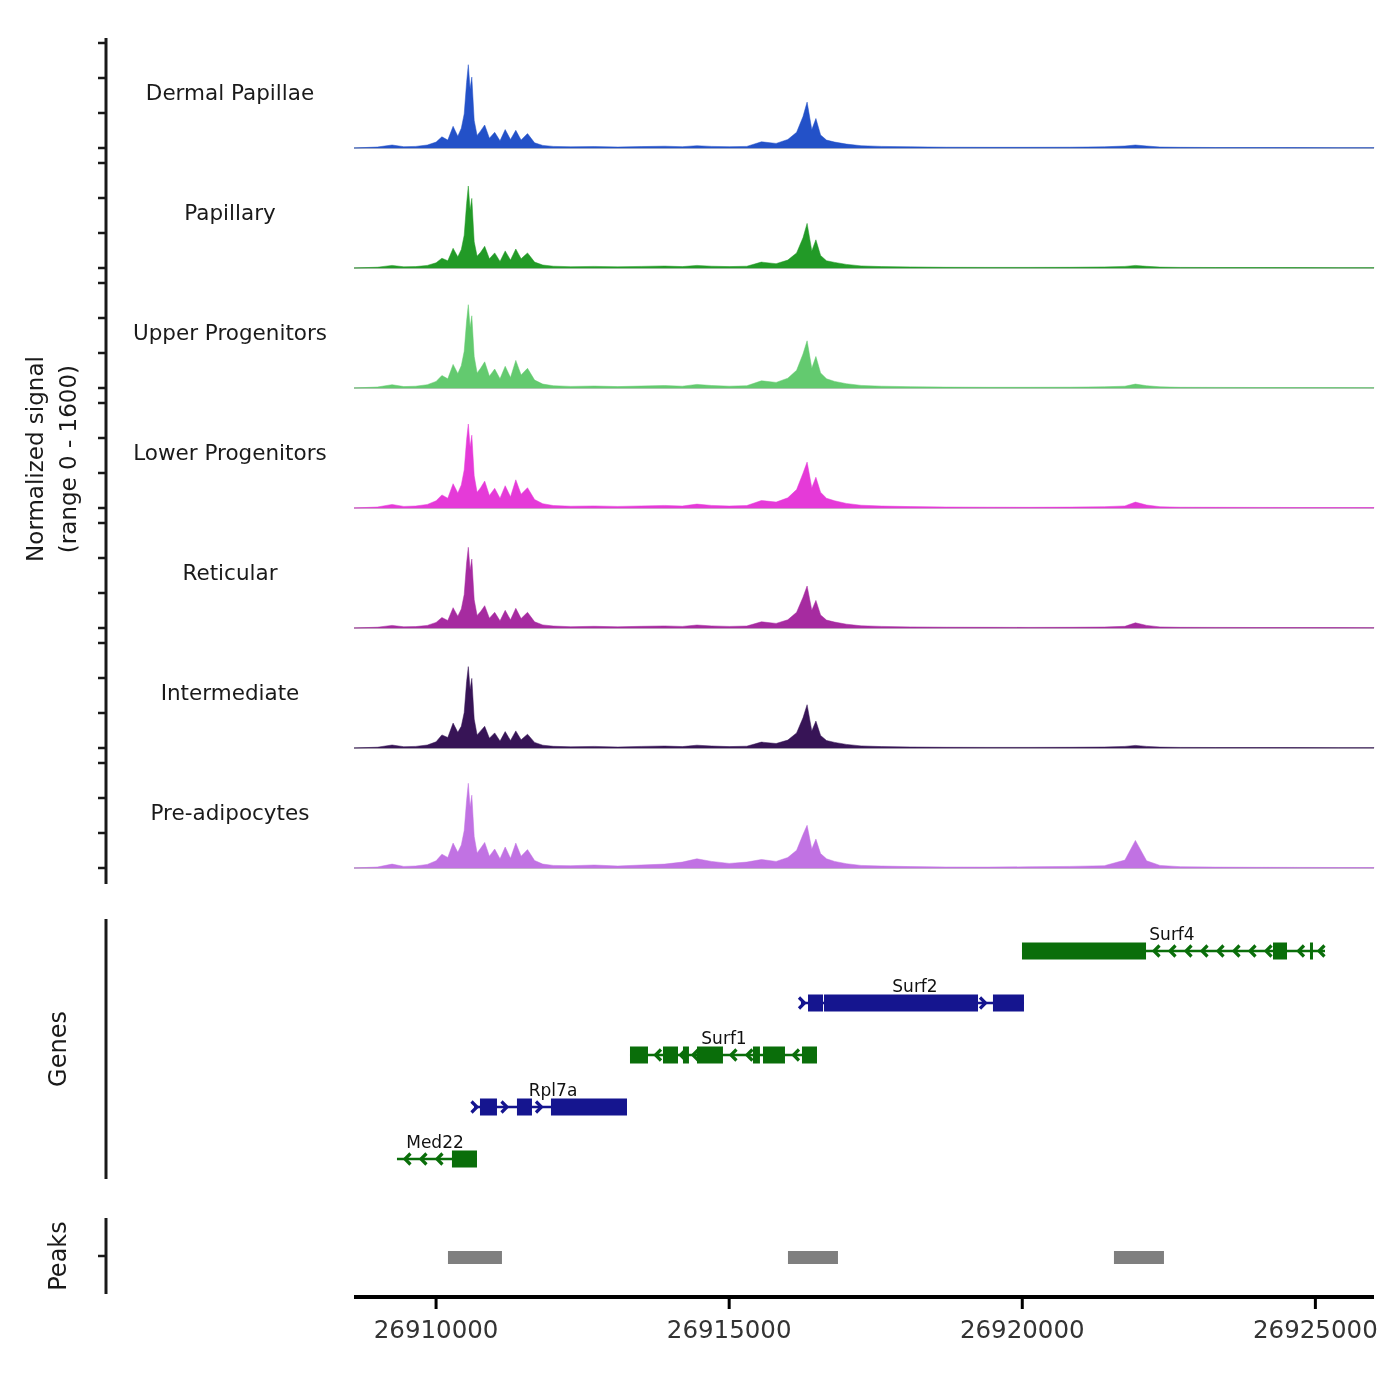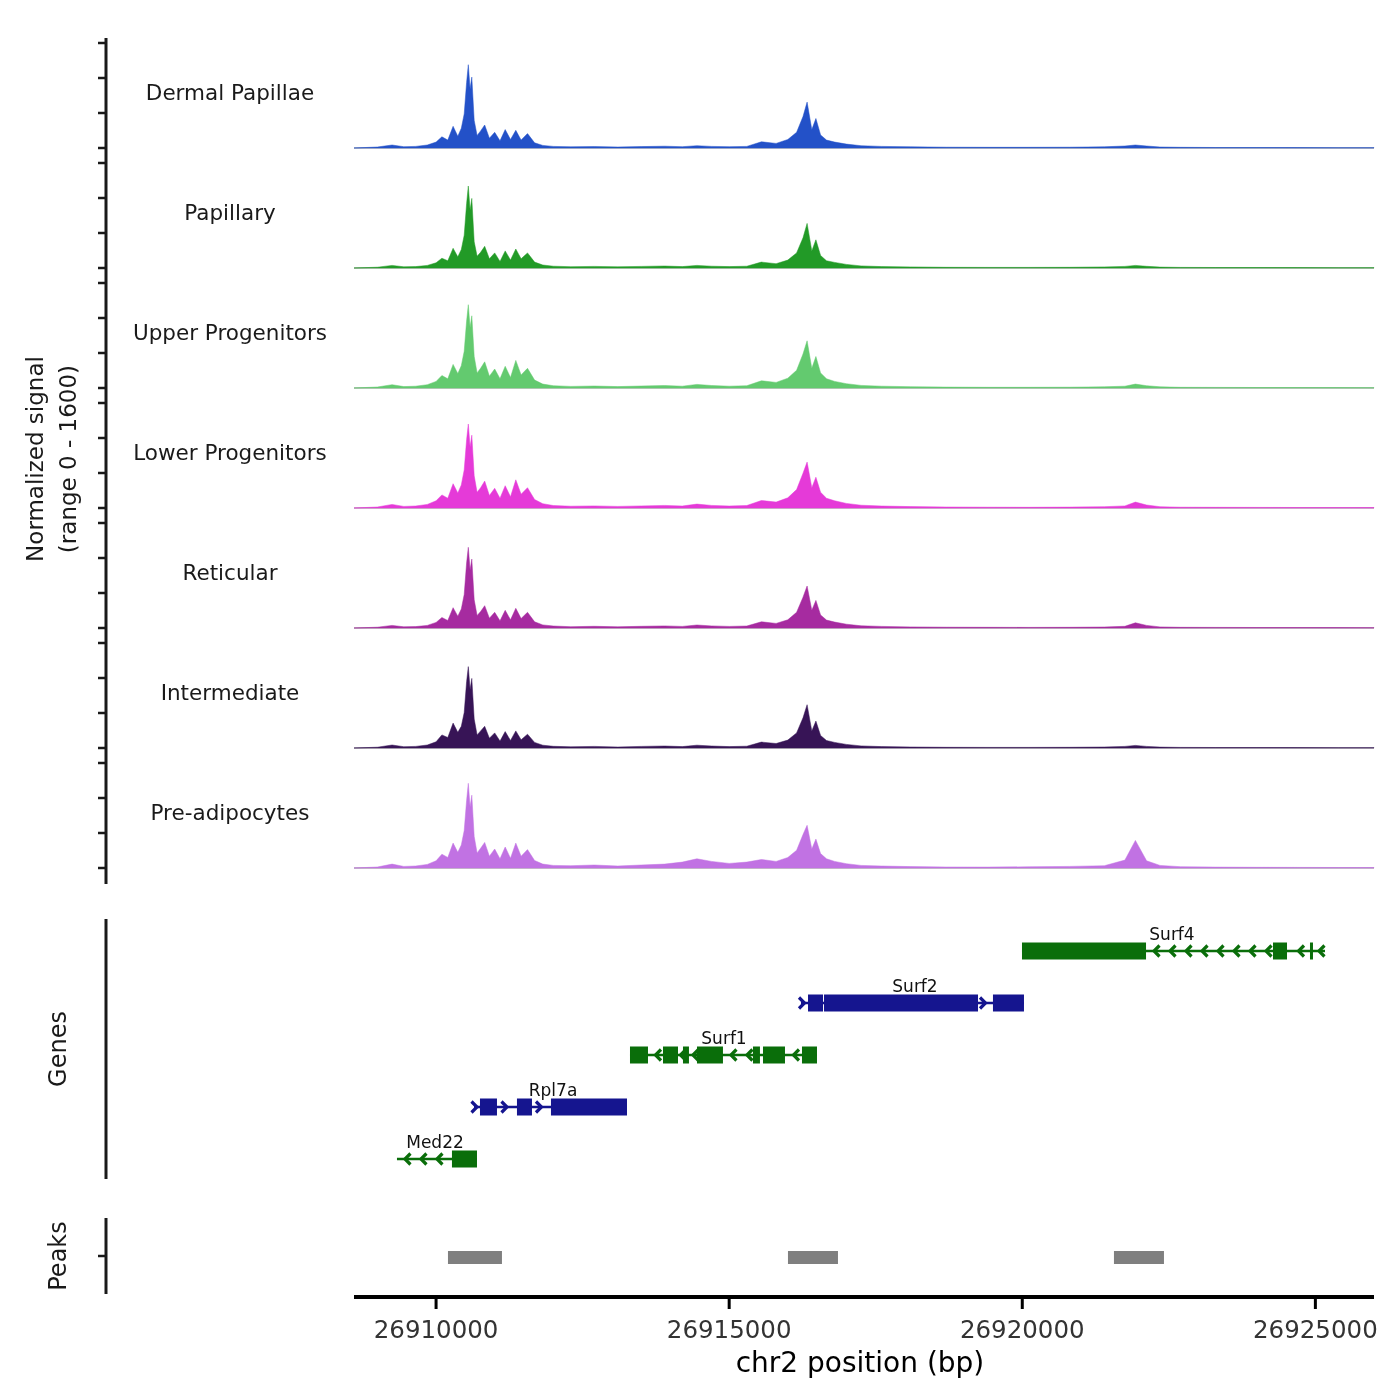--- a/index.html
+++ b/index.html
@@ -27,21 +27,20 @@
 
   <div id="y-axis-label" class="rotated">
     <div>Normalized signal</div>
     <div>(range 0 - 1600)</div>
   </div>
 
   <div id="genes-label" class="rotated">Genes</div>
 
   <div id="peaks-label" class="rotated">Peaks</div>
 
-  <div id="x-axis-title">chr2 position (bp)</div>
 
   <svg id="plot" width="1400" height="1400" viewBox="0 0 1400 1400">
       <line x1="354" y1="148" x2="1374" y2="148" stroke="#8c8c8c" stroke-width="1.2"></line>
       <polygon points="354,148 354.0,148.0 377.4,147.0 392.1,145.0 403.8,146.7 415.6,146.4 427.3,145.0 436.1,142.1 441.9,136.8 447.8,140.1 453.1,126.3 457.8,136.2 461.3,128.3 464.2,113.9 466.6,82.4 468.3,64.7 470.1,88.9 471.8,77.1 474.2,120.4 477.1,135.5 480.6,130.9 484.7,125.0 489.4,138.2 494.7,132.3 500.0,140.8 505.2,129.6 510.5,139.5 515.8,130.3 521.1,140.1 527.5,133.6 534.6,142.8 542.8,145.4 553.3,146.4 570.9,146.8 594.3,146.6 617.8,147.0 641.2,146.6 664.7,146.2 682.3,146.7 696.9,145.7 711.6,146.4 729.2,146.7 746.8,146.4 761.4,141.8 776.1,143.4 787.8,139.5 796.6,132.3 803.0,116.5 807.1,102.1 811.8,129.6 815.9,118.5 820.6,134.9 826.5,140.1 834.7,142.1 846.4,144.1 861.1,145.7 881.6,146.4 910.9,146.8 946.1,147.2 987.1,147.3 1028.1,147.3 1069.2,147.2 1104.3,146.8 1124.9,146.0 1135.4,145.0 1146.6,146.0 1160.0,147.0 1180.6,147.3 1215.7,147.5 1256.8,147.5 1297.8,147.6 1338.8,147.7 1374.0,147.7 1374,148" fill="#2351c8" stroke="#2351c8" stroke-width="0.5"></polygon>
       <text x="230" y="100" text-anchor="middle" font-size="21.5" fill="#1a1a1a">Dermal Papillae</text>
       <line x1="354" y1="268" x2="1374" y2="268" stroke="#8c8c8c" stroke-width="1.2"></line>
       <polygon points="354,268 354.0,268.0 377.4,267.2 392.1,265.4 403.8,266.8 415.6,266.6 427.3,265.4 436.1,262.8 441.9,258.2 447.8,260.8 453.1,248.3 457.8,256.8 461.3,249.6 464.2,235.2 466.6,203.7 468.3,186.0 470.1,210.3 471.8,198.4 474.2,241.8 477.1,256.2 480.6,252.3 484.7,246.3 489.4,258.8 494.7,252.9 500.0,261.4 505.2,250.9 510.5,260.1 515.8,249.0 521.1,258.8 527.5,252.9 534.6,262.1 542.8,265.0 553.3,266.2 570.9,266.7 594.3,266.4 617.8,266.8 641.2,266.4 664.7,266.0 682.3,266.6 696.9,265.4 711.6,266.2 729.2,266.6 746.8,266.2 761.4,262.1 776.1,263.7 787.8,260.1 796.6,252.9 803.0,237.8 807.1,223.4 811.8,250.9 815.9,239.8 820.6,255.5 826.5,260.8 834.7,262.4 846.4,264.4 861.1,265.9 881.6,266.6 910.9,266.9 946.1,267.3 987.1,267.4 1028.1,267.4 1069.2,267.3 1104.3,266.9 1124.9,266.4 1135.4,265.4 1146.6,266.3 1160.0,267.1 1180.6,267.4 1215.7,267.5 1256.8,267.5 1297.8,267.6 1338.8,267.7 1374.0,267.7 1374,268" fill="#229a27" stroke="#229a27" stroke-width="0.5"></polygon>
       <text x="230" y="220" text-anchor="middle" font-size="21.5" fill="#1a1a1a">Papillary</text>
       <line x1="354" y1="388" x2="1374" y2="388" stroke="#8c8c8c" stroke-width="1.2"></line>
       <polygon points="354,388 354.0,388.0 377.4,387.0 392.1,384.7 403.8,386.6 415.6,386.2 427.3,384.7 436.1,381.4 441.9,375.5 447.8,378.8 453.1,364.4 457.8,373.6 461.3,365.7 464.2,351.3 466.6,321.1 468.3,304.7 470.1,327.6 471.8,315.8 474.2,356.5 477.1,372.9 480.6,368.3 484.7,361.8 489.4,376.2 494.7,369.0 500.0,378.8 505.2,366.3 510.5,377.5 515.8,360.4 521.1,374.9 527.5,368.3 534.6,380.1 542.8,384.1 553.3,385.7 570.9,386.4 594.3,386.0 617.8,386.6 641.2,386.0 664.7,385.5 682.3,386.2 696.9,384.4 711.6,385.5 729.2,386.2 746.8,385.7 761.4,380.8 776.1,382.4 787.8,378.2 796.6,370.3 803.0,353.9 807.1,340.8 811.8,368.3 815.9,356.5 820.6,372.9 826.5,378.8 834.7,381.4 846.4,383.7 861.1,385.4 881.6,386.2 910.9,386.7 946.1,387.1 987.1,387.3 1028.1,387.3 1069.2,387.2 1104.3,386.8 1124.9,386.2 1135.4,384.1 1146.6,385.7 1160.0,386.8 1180.6,387.3 1215.7,387.4 1256.8,387.5 1297.8,387.5 1338.8,387.6 1374.0,387.7 1374,388" fill="#63ca6f" stroke="#63ca6f" stroke-width="0.5"></polygon>

